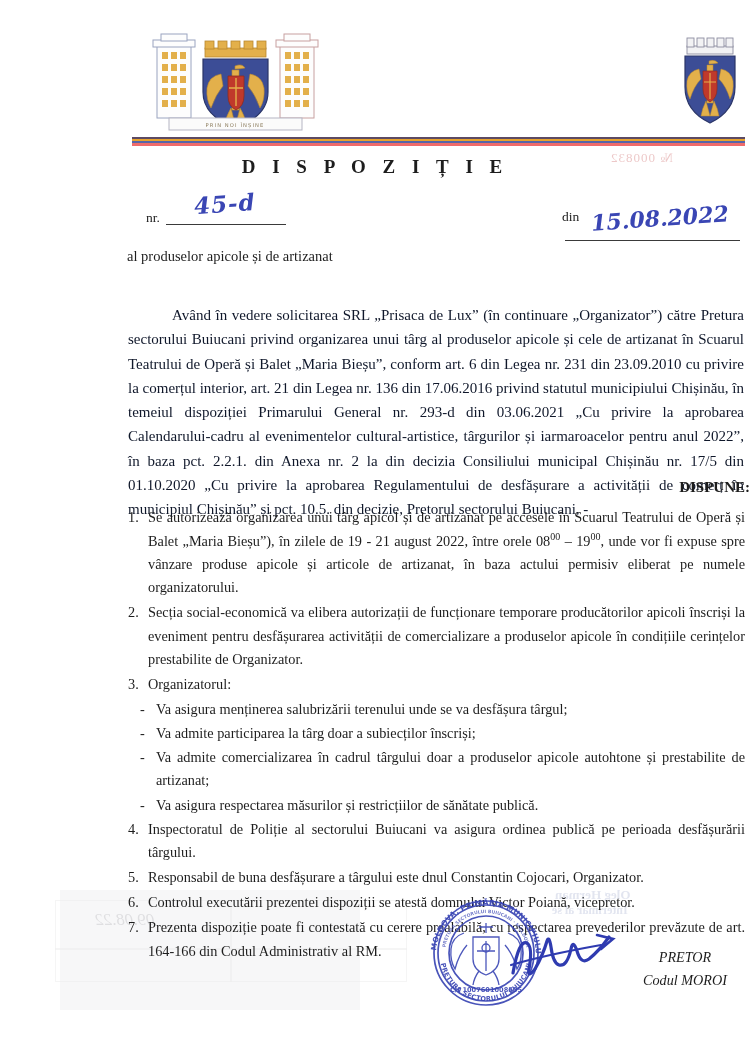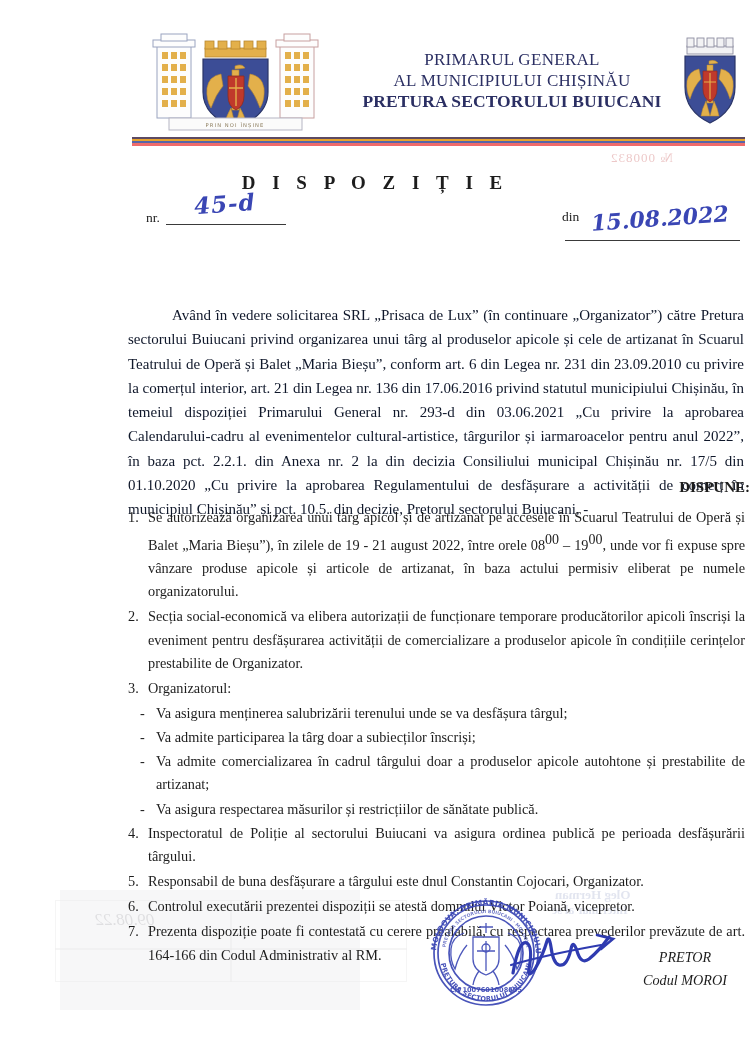--- a/index.html
+++ b/index.html
@@ -31,21 +31,21 @@
 
   .tricolor{position:absolute;left:132px;top:137px;width:613px;height:9px;}
   .tricolor i{display:block;width:100%;}
   .tc1{height:2px;background:#5c4a63;}
   .tc2{height:2px;background:#e8a32c;}
   .tc3{height:2px;background:#5566a8;}
   .tc4{height:3px;background:#ef6b6b;}
 
   
   .doc-title{
-    position:absolute;left:0;top:172px;width:750px;text-align:center;
+    position:absolute;left:0;top:156px;width:750px;text-align:center;
     font-size:19px;font-weight:bold;letter-spacing:6px;color:#1d1d1d;
   }
 
   .numline{position:absolute;left:146px;top:209px;font-size:13.5px;color:#222;}
   .numline .rule{display:inline-block;width:120px;border-bottom:1.1px solid #3a3a3a;
                  position:relative;margin-left:3px;height:15px;vertical-align:-3px;}
   .dateline{position:absolute;left:562px;top:209px;font-size:13.5px;color:#222;}
   .dateline .rule{display:inline-block;width:175px;border-bottom:1.1px solid #3a3a3a;
                   position:relative;margin-left:3px;height:15px;vertical-align:-3px;}
   .hand{
@@ -69,21 +69,21 @@
   .dispune{position:absolute;left:0;top:479px;width:750px;text-align:right;
            font-size:15px;font-weight:bold;color:#1d1d1d;}
 
   .list{position:absolute;left:128px;top:506px;width:617px;
         font-size:14.3px;line-height:1.62;color:#1d1d1d;}
   .li{display:flex;align-items:flex-start;margin-bottom:2px;}
   .li .mark{width:20px;flex:0 0 20px;text-align:left;}
   .li .txt{flex:1;text-align:justify;text-justify:inter-word;}
   .li.dash{margin-left:12px;margin-bottom:1px;}
   .li.dash .mark{width:16px;flex:0 0 16px;}
-  sup{font-size:14px;vertical-align:super;}
+  sup{font-size:10px;vertical-align:super;}
 
   
   .stamp{position:absolute;left:424px;top:893px;width:124px;height:118px;}
   .sig{position:absolute;left:505px;top:925px;width:120px;height:60px;}
   .signblock{position:absolute;left:625px;top:946px;width:120px;text-align:center;
              font-size:14.2px;line-height:1.6;color:#1d1d1d;font-style:italic;}
 </style>
 </head>
 <body>
 
@@ -190,25 +190,20 @@
         <path d="M20 40 q-10 2 -12 12 q-1 11 3 18 q4 -13 11 -20 z"></path>
         <path d="M42 40 q10 2 12 12 q1 11 -3 18 q-4 -13 -11 -20 z"></path>
         <path d="M27 72 q-4 8 -5 15 h9 z"></path>
           <path d="M35 72 q4 8 5 15 h-9 z"></path>
         <path d="M28 36 h6 v38 h-6 z"></path>
       </g>
       <path d="M24 42 h14 v18 q0 9 -7 13 q-7 -4 -7 -13 z" fill="#c0392b" stroke="#8e2b20" stroke-width=".7"></path>
       <path d="M31 44 v26 M25 53 h12" stroke="#e3b04b" stroke-width="1.2" fill="none"></path>
     </svg>
 
-    <div class="header-text">
-      <div class="l1">PRIMARUL GENERAL</div>
-      <div class="l2">AL MUNICIPIULUI CHIȘINĂU</div>
-      <div class="l3">PRETURA SECTORULUI BUIUCANI</div>
-    </div>
   </div>
 
   <div class="tricolor">
     <i class="tc1"></i>
       <i class="tc2"></i>
       <i class="tc3"></i>
       <i class="tc4"></i>
   </div>
 
   <div class="doc-title">D I S P O Z I Ț I E</div>
@@ -221,20 +216,21 @@
   </div>
 
   <div class="dateline">
     <span>din</span>
     <span class="rule">
       <span class="hand hand-date">15.08.2022</span>
     </span>
   </div>
 
   <div class="subject">
+    <div>al produselor apicole și de artizanat</div>
   </div>
 
   <div class="preamble">Având în vedere solicitarea SRL „Prisaca de Lux” (în continuare „Organizator”) către Pretura sectorului Buiucani privind organizarea unui târg al produselor apicole și cele de artizanat în Scuarul Teatrului de Operă și Balet „Maria Bieșu”, conform art. 6 din Legea nr. 231 din 23.09.2010 cu privire la comerțul interior, art. 21 din Legea nr. 136 din 17.06.2016 privind statutul municipiului Chișinău, în temeiul dispoziției Primarului General nr. 293-d din 03.06.2021 „Cu privire la aprobarea Calendarului-cadru al evenimentelor cultural-artistice, târgurilor și iarmaroacelor pentru anul 2022”, în baza pct. 2.2.1. din Anexa nr. 2 la din decizia Consiliului municipal Chișinău nr. 17/5 din 01.10.2020 „Cu privire la aprobarea Regulamentului de desfășurare a activității de comerț în municipiul Chișinău” și pct. 10.5. din decizie, Pretorul sectorului Buiucani, -</div>
 
   <div class="dispune">DISPUNE:</div>
 
   <div class="list" id="items-list">
       <div class="li">
         <span class="mark">1.</span>
         <span class="txt">Se autorizează organizarea unui târg apicol și de artizanat pe accesele în Scuarul Teatrului de Operă și Balet „Maria Bieșu”), în zilele de 19 - 21 august 2022, între orele 08<sup>00</sup> – 19<sup>00</sup>, unde vor fi expuse spre vânzare produse apicole și articole de artizanat, în baza actului permisiv eliberat pe numele organizatorului.</span>

